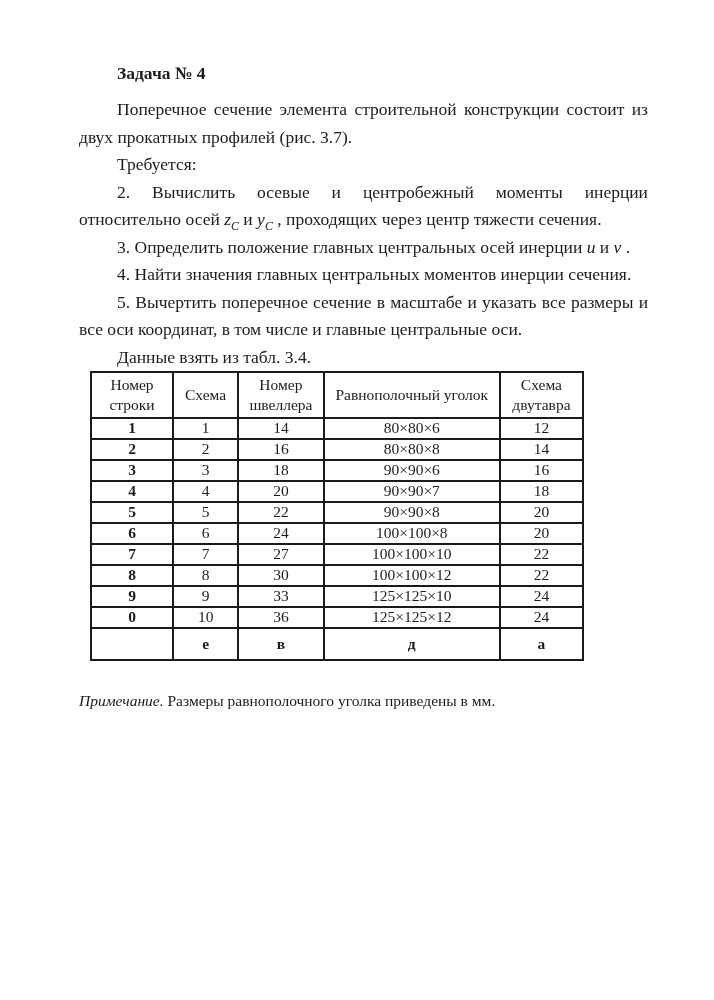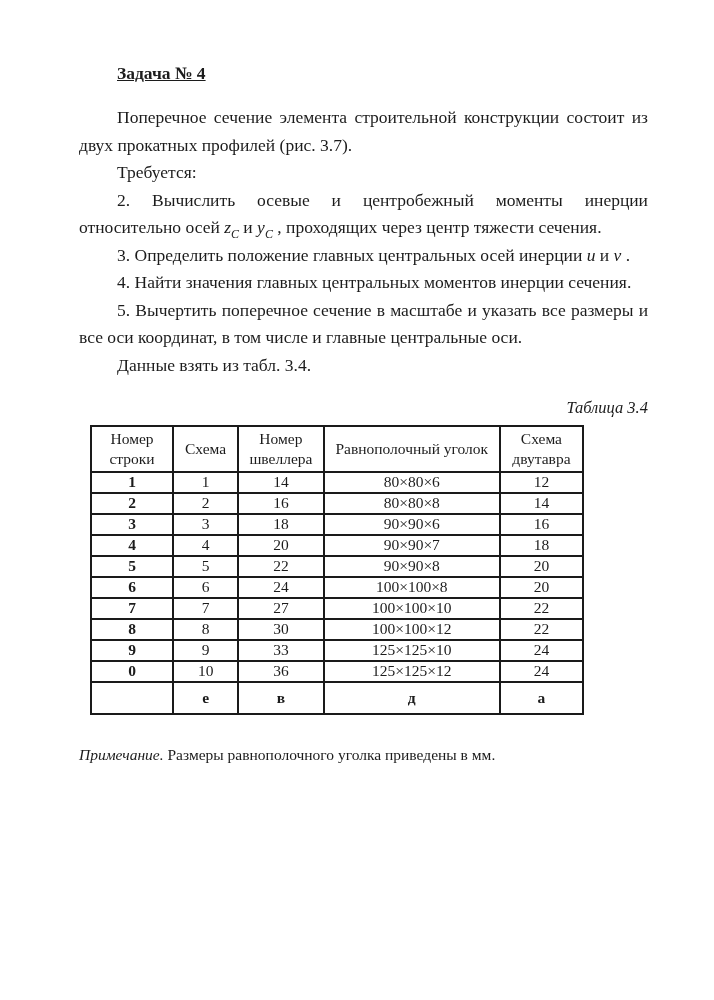--- a/index.html
+++ b/index.html
@@ -19,23 +19,22 @@
   .content {
     position: absolute;
     left: 79px;
     top: 60px;
     width: 569px;
   }
   .doc-title {
     font-size: 17.5px;
     font-weight: bold;
     line-height: 27px;
-    margin: 0 0 17px 0;
+    margin: 0 0 9px 0;
     text-indent: 38px;
-    text-decoration: underline;
   }
   .para {
     font-size: 17.5px;
     line-height: 27.5px;
     text-align: justify;
     text-indent: 38px;
     margin: 0;
   }
   .math-var {
     font-style: italic;
@@ -116,21 +115,20 @@
     <p class="para">Требуется:</p>
 
     <p class="para"><span>2. Вычислить осевые и центробежный моменты инерции относительно осей </span><span class="math-var">z</span><sub class="math-sub">C</sub><span> и </span><span class="math-var">y</span><sub class="math-sub">C</sub><span> , проходящих через центр тяжести сечения.</span></p>
 
     <p class="para"><span>3. Определить положение главных центральных осей инерции </span><span class="math-var">u</span><span> и </span><span class="math-var">v</span><span> .</span></p>
 
     <p class="para">4. Найти значения главных центральных моментов инерции сечения.</p>
     <p class="para">5. Вычертить поперечное сечение в масштабе и указать все размеры и все оси координат, в том числе и главные центральные оси.</p>
     <p class="para">Данные взять из табл. 3.4.</p>
 
-    <p class="table-caption">Таблица 3.4</p>
 
     <table class="data-table">
       <colgroup>
         <col class="c1">
           <col class="c2">
           <col class="c3">
           <col class="c4">
           <col class="c5">
       </colgroup>
       <thead>

